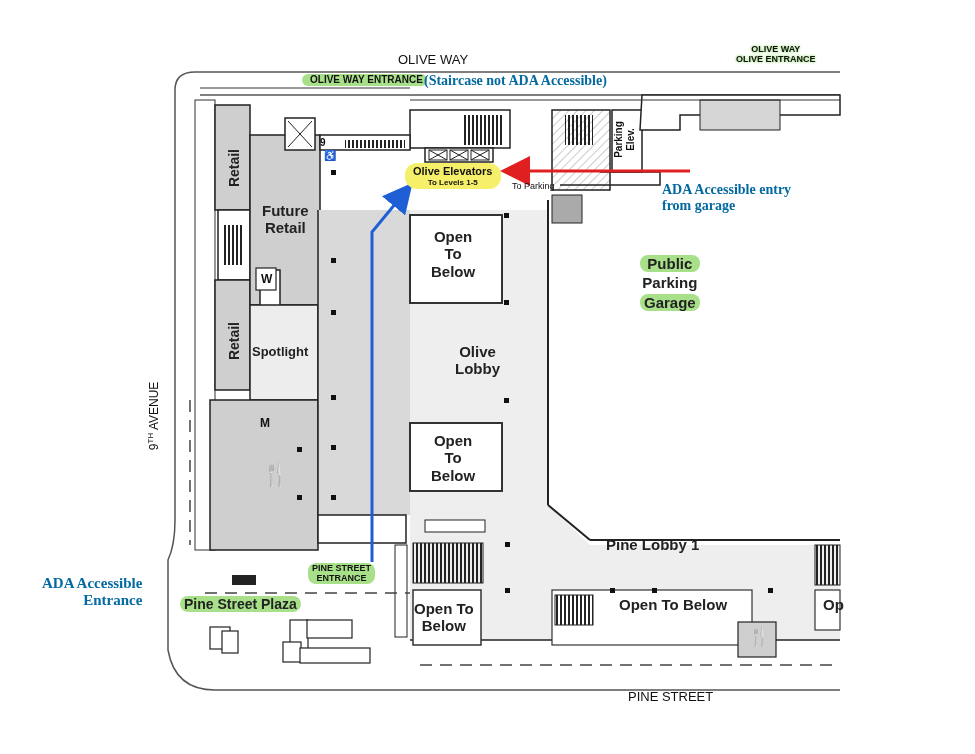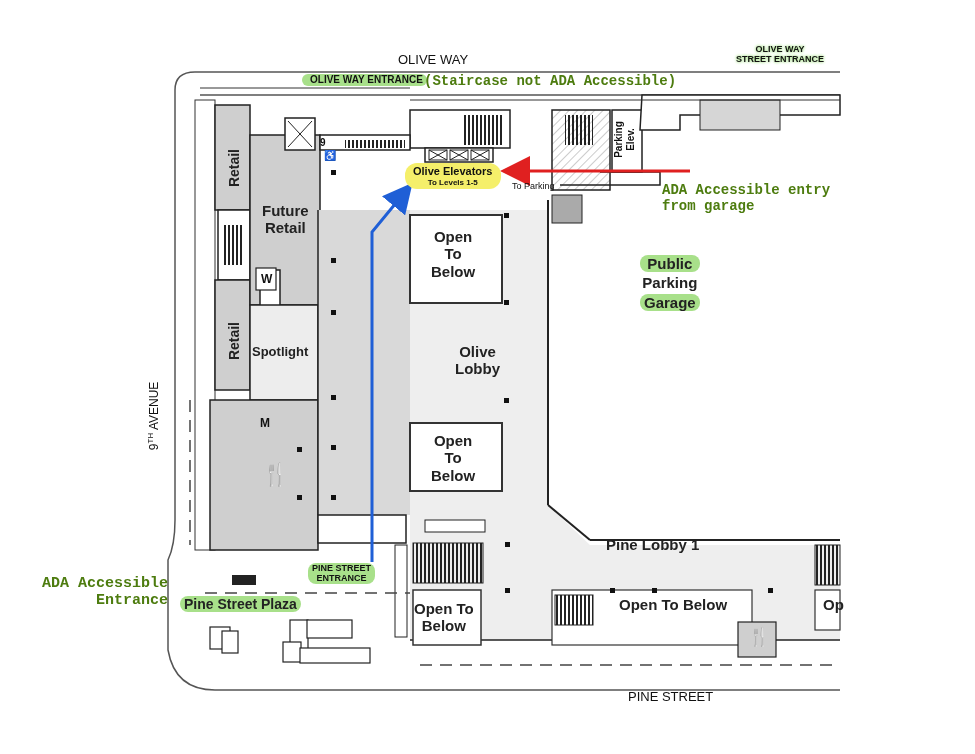--- a/index.html
+++ b/index.html
@@ -1,19 +1,19 @@
 <!DOCTYPE html>
 <html><head>
 <meta charset="utf-8">
 <style>
   html,body{margin:0;padding:0;background:#fff;}
   body{width:975px;height:754px;position:relative;overflow:hidden;font-family:"Liberation Sans",sans-serif;}
   #map{position:absolute;left:0;top:0;}
   .lbl{position:absolute;font-family:"Liberation Sans",sans-serif;color:#111;text-align:center;line-height:1.15;white-space:nowrap;}
-  .serif{font-family:Liberation Mono, monospace;font-weight:bold;color:#4d7c0f;}
+  .serif{font-family:Liberation Serif, serif;font-weight:bold;color:#0369a1;}
   .hl-green{background:#a8e08a;border-radius:8px;padding:0 4px;}
   .hl-yellow{background:#f5ef6a;border-radius:12px;padding:2px 8px;}
   .street{font-size:13px;}
   .room{font-size:15px;font-weight:bold;color:#222;}
 </style>
 </head>
 <body>
 
 <svg id="map" width="975" height="754" viewBox="0 0 975 754">
   <defs>
@@ -151,21 +151,21 @@
 <div class="lbl street" style="left:398px;top:53px;">OLIVE WAY</div>
 <div class="lbl street" style="left:628px;top:690px;">PINE STREET</div>
 <div class="lbl street" style="left:120px;top:408px;transform:rotate(-90deg);font-size:12px;">
   <span>9</span><sup style="font-size:8px">TH</sup><span> AVENUE</span>
 </div>
 
 <div class="lbl hl-green" style="left:302px;top:74px;font-size:10px;font-weight:bold;padding-left:8px;">OLIVE WAY ENTRANCE</div>
 <div class="lbl serif" style="left:424px;top:73px;font-size:14px;">(Staircase not ADA Accessible)</div>
 <div class="lbl" style="left:736px;top:44px;font-size:9px;font-weight:bold;text-shadow:0 0 3px #a8e08a,0 0 3px #a8e08a;">
   <div>OLIVE WAY</div>
-  <div>STREET ENTRANCE</div>
+  <div>OLIVE ENTRANCE</div>
 </div>
 <div class="lbl hl-green" style="left:308px;top:563px;font-size:9px;font-weight:bold;">
   <div>PINE STREET</div>
   <div>ENTRANCE</div>
 </div>
 
 <div class="lbl hl-yellow" style="left:405px;top:163px;">
   <div style="font-size:11px;font-weight:bold;">Olive Elevators</div>
   <div style="font-size:8px;font-weight:bold;">To Levels 1-5</div>
 </div>

